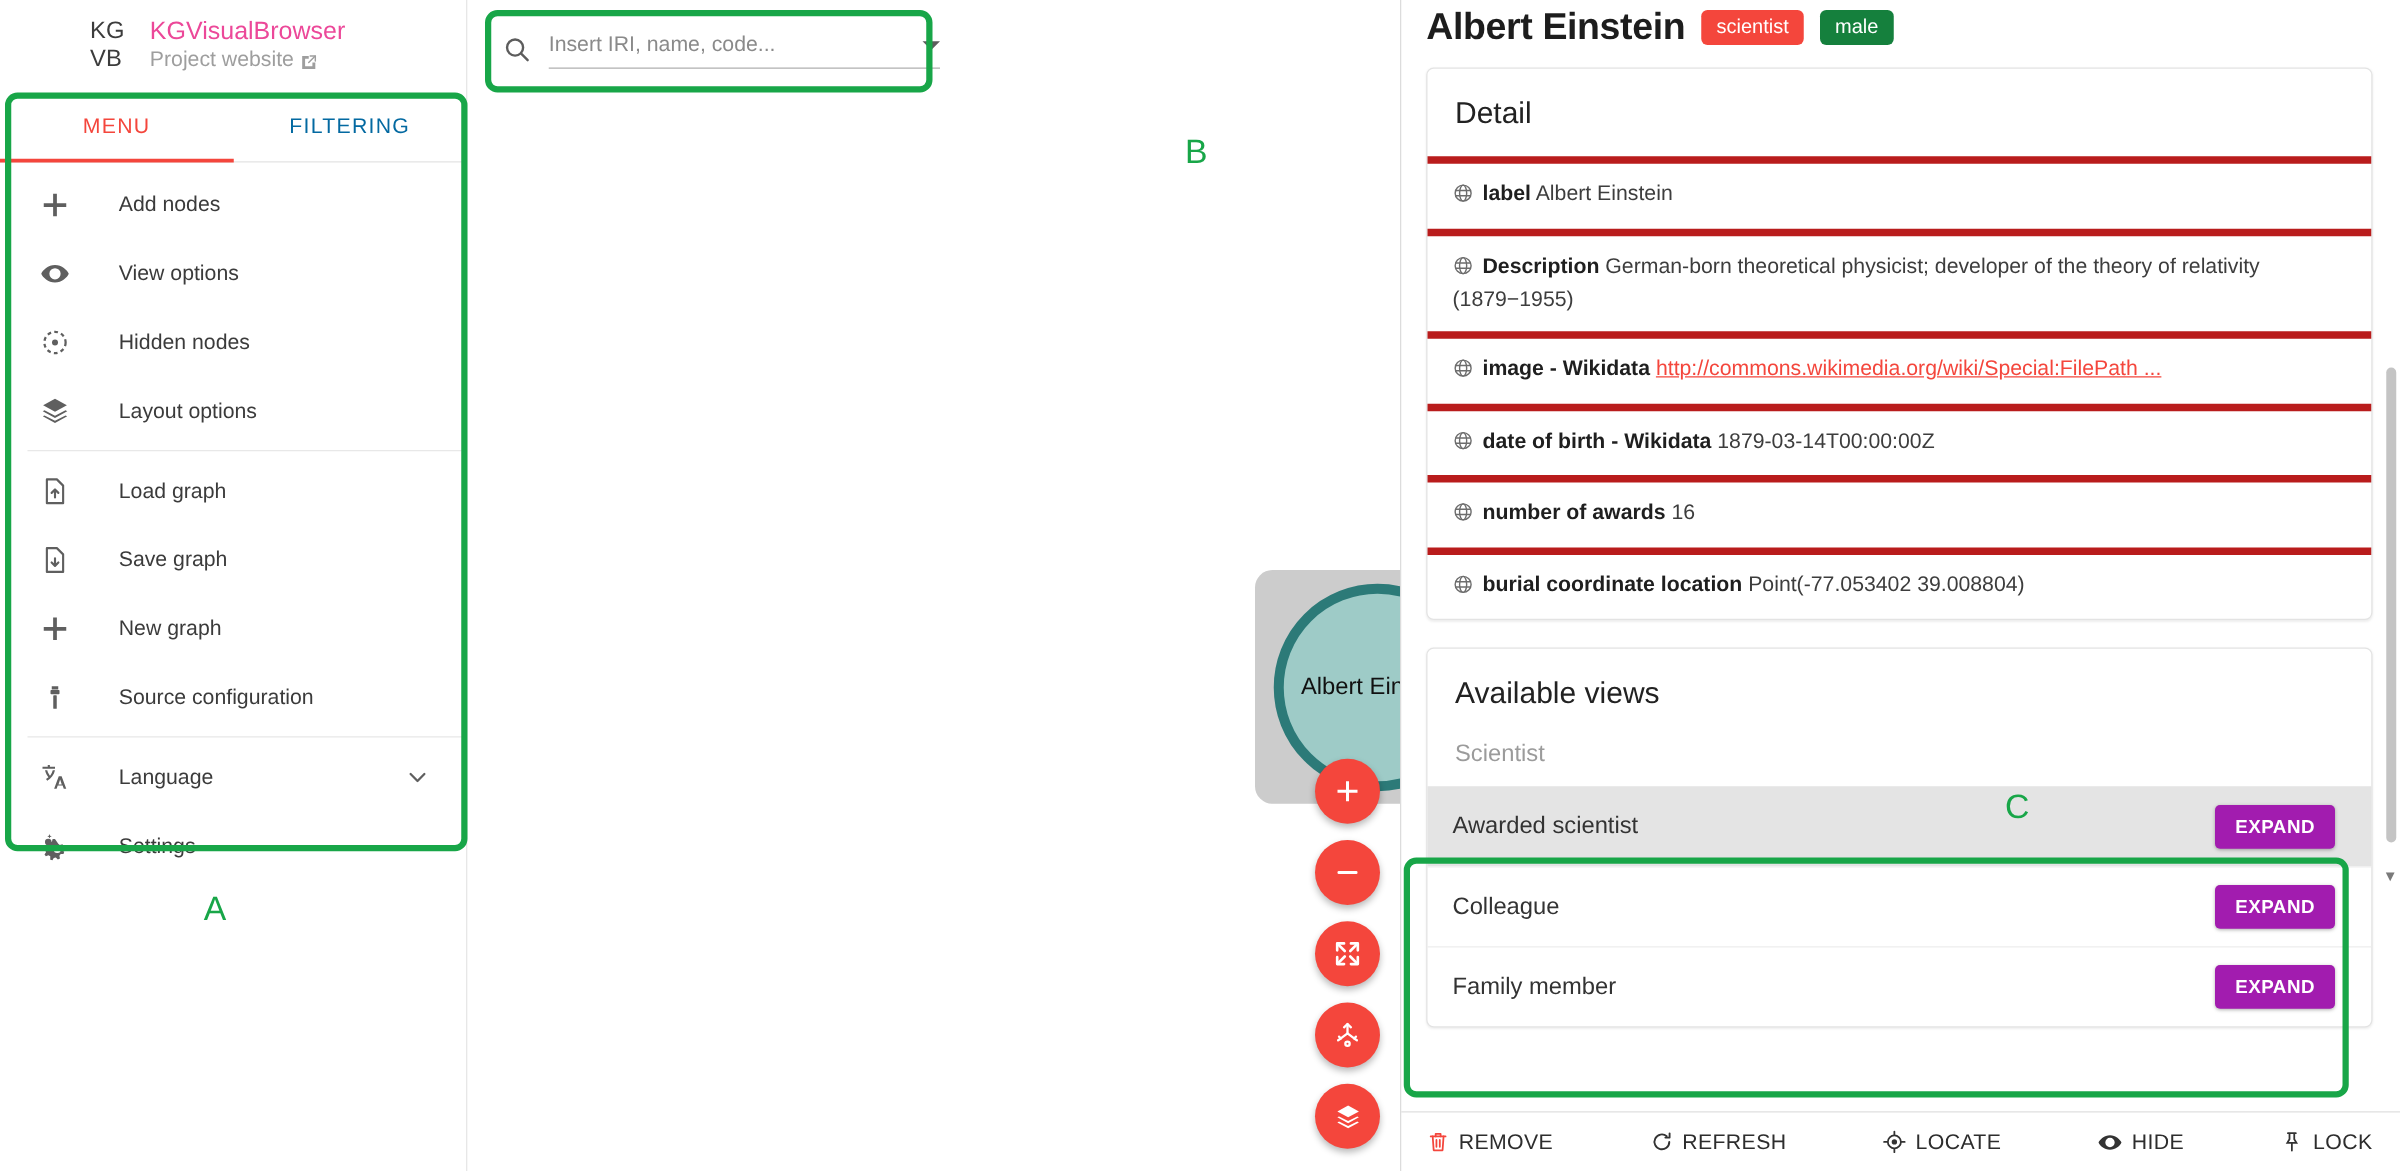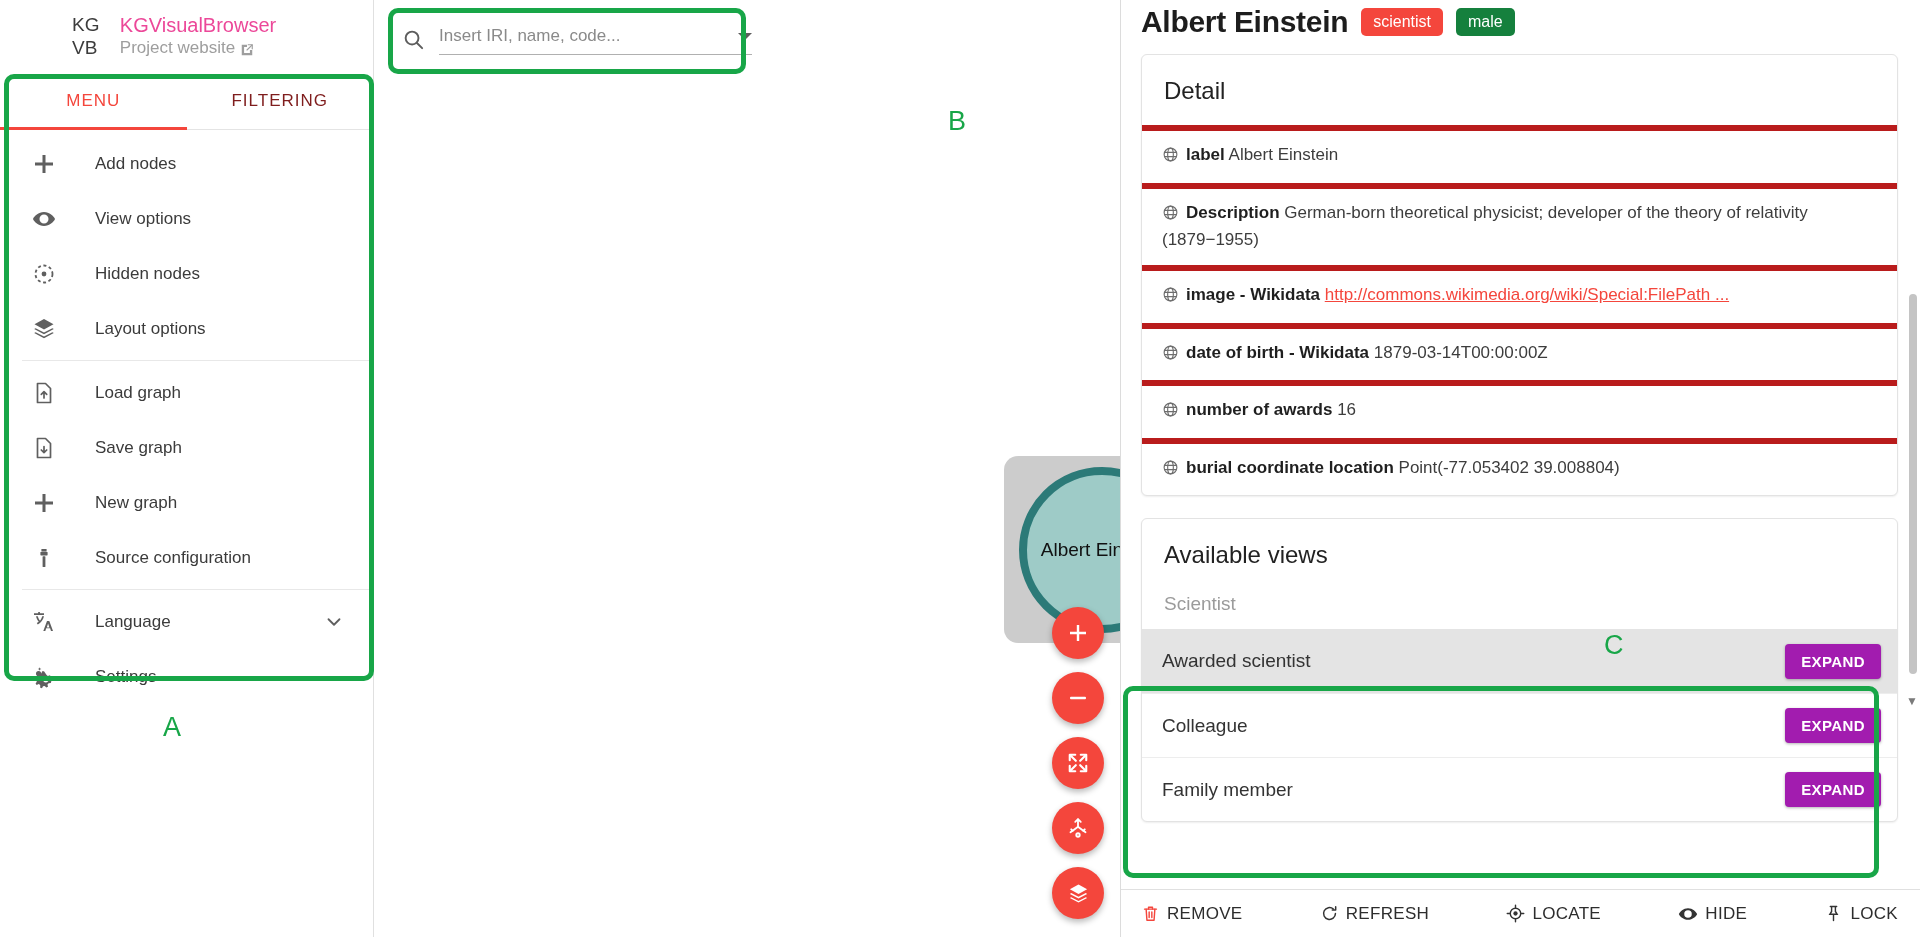--- a/index.html
+++ b/index.html
@@ -55,21 +55,21 @@
   .tabs {
     display: flex;
     height: 58px;
     border-bottom: 1px solid #e4e4e4;
   }
   .tab {
     flex: 1 1 50%;
     display: flex; align-items: center; justify-content: center;
     font-size: 17px;
     letter-spacing: 1.0px;
-    color: #7f1d1d;
+    color: #0369a1;
     font-weight: 400;
     cursor: pointer;
     position: relative;
   }
   .tab.active { color: #f4463c; }
   .tab.active::after {
     content: "";
     position: absolute;
     left: 0; right: 0; bottom: -1px;
     height: 3px;
@@ -292,21 +292,21 @@
   .views-sub {
     font-size: 19px;
     color: #9b9b9b;
     padding: 4px 22px 14px 22px;
   }
   .view-row {
     display: flex;
     align-items: center;
     justify-content: space-between;
     height: 64px;
-    padding: 0 16px 0 20px;
+    padding: 0 29px 0 20px;
     border-top: 1px solid #ededed;
   }
   .view-row.first { border-top: none; }
   .view-row.selected { background: #e4e4e4; }
   .view-name { font-size: 19px; color: #333; }
   .expand-btn {
     background: #a21caf;
     color: #fff;
     border: none;
     border-radius: 4px;

